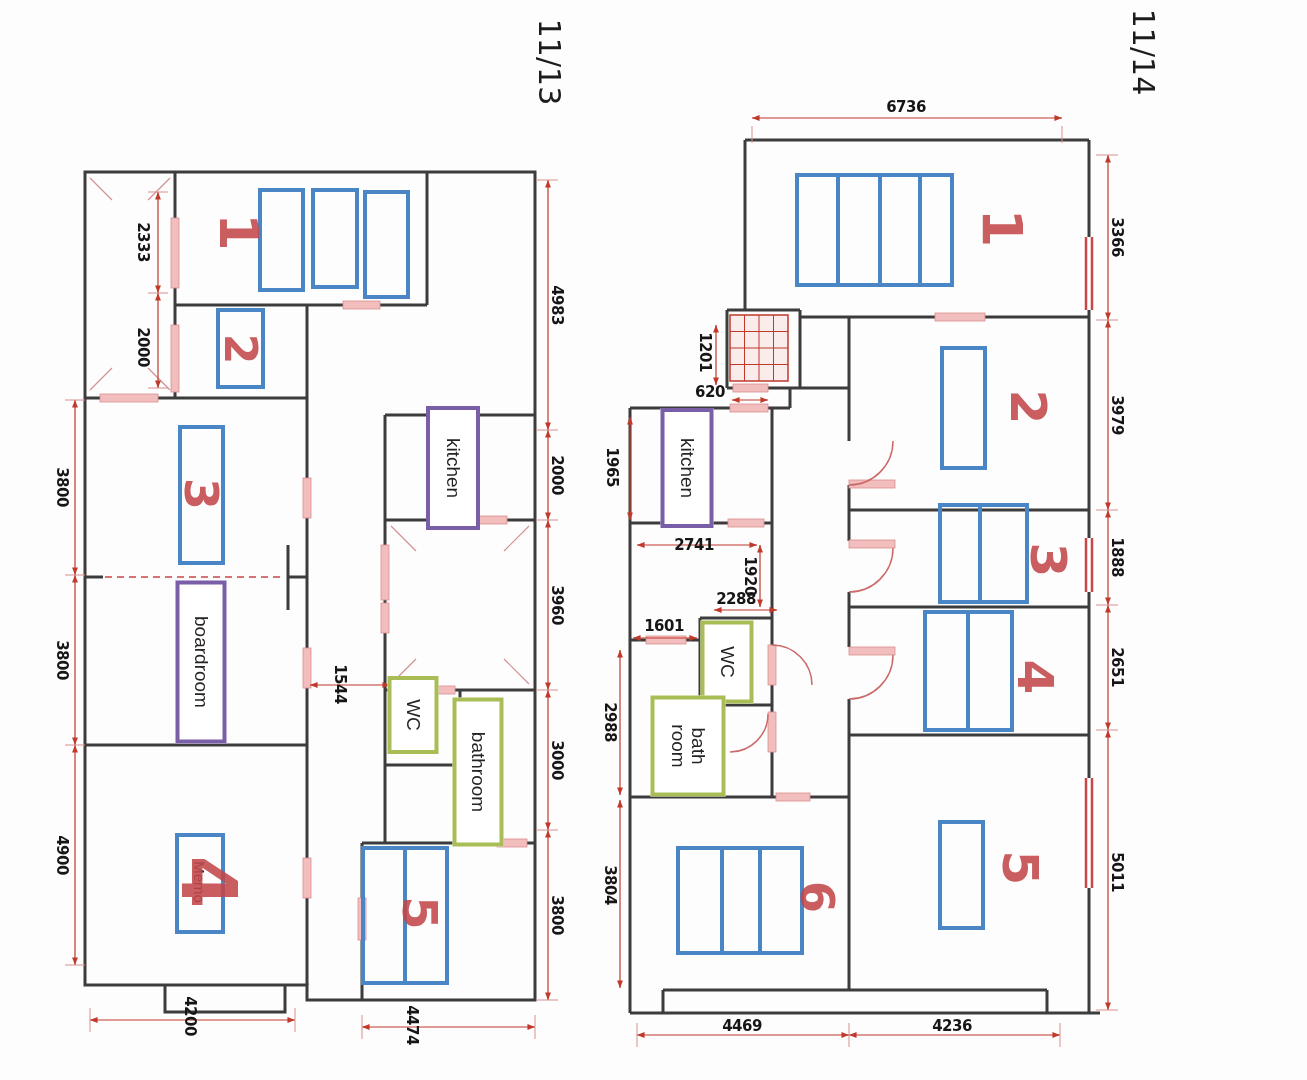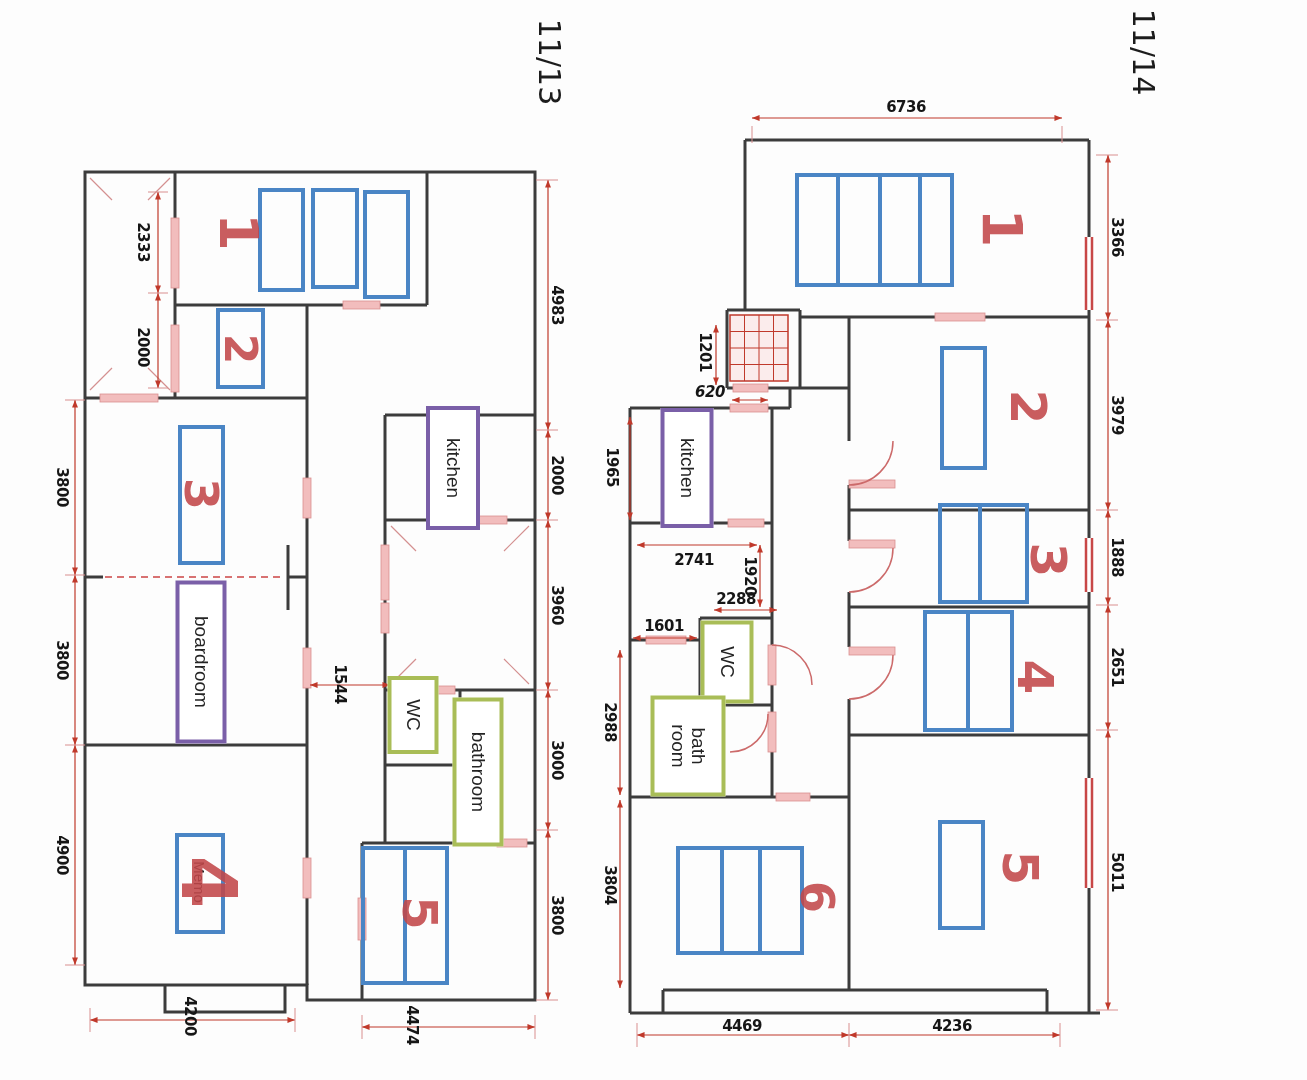--- a/index.html
+++ b/index.html
@@ -243,23 +243,23 @@
 <span class="lbl v hand" style="left:208px;top:882px;font-size:76px;">4</span>
 <span class="lbl v hand" style="left:420px;top:913px;font-size:48px;">5</span>
 
 <span class="lbl dim" style="left:906px;top:107px;">6736</span>
 <span class="lbl v dim" style="left:1117px;top:237px;">3366</span>
 <span class="lbl v dim" style="left:1117px;top:415px;">3979</span>
 <span class="lbl v dim" style="left:1117px;top:557px;">1888</span>
 <span class="lbl v dim" style="left:1117px;top:667px;">2651</span>
 <span class="lbl v dim" style="left:1117px;top:872px;">5011</span>
 <span class="lbl v dim" style="left:705px;top:352px;">1201</span>
-<span class="lbl dim" style="left:710px;top:392px;font-style:italic;">620</span>
+<span class="lbl dim" style="left:710px;top:392px;">620</span>
 <span class="lbl v dim" style="left:612px;top:467px;">1965</span>
-<span class="lbl dim" style="left:694px;top:560px;">2741</span>
+<span class="lbl dim" style="left:694px;top:545px;">2741</span>
 <span class="lbl v dim" style="left:750px;top:576px;">1920</span>
 <span class="lbl dim" style="left:736px;top:599px;">2288</span>
 <span class="lbl dim" style="left:664px;top:626px;">1601</span>
 <span class="lbl v dim" style="left:610px;top:722px;">2988</span>
 <span class="lbl v dim" style="left:610px;top:885px;">3804</span>
 <span class="lbl dim" style="left:742px;top:1026px;">4469</span>
 <span class="lbl dim" style="left:952px;top:1026px;text-align:center;">4236</span>
 
 <div class="labelbox purple" style="left:687px;top:468px;width:112px;height:45px;">
       <span>kitchen</span>

